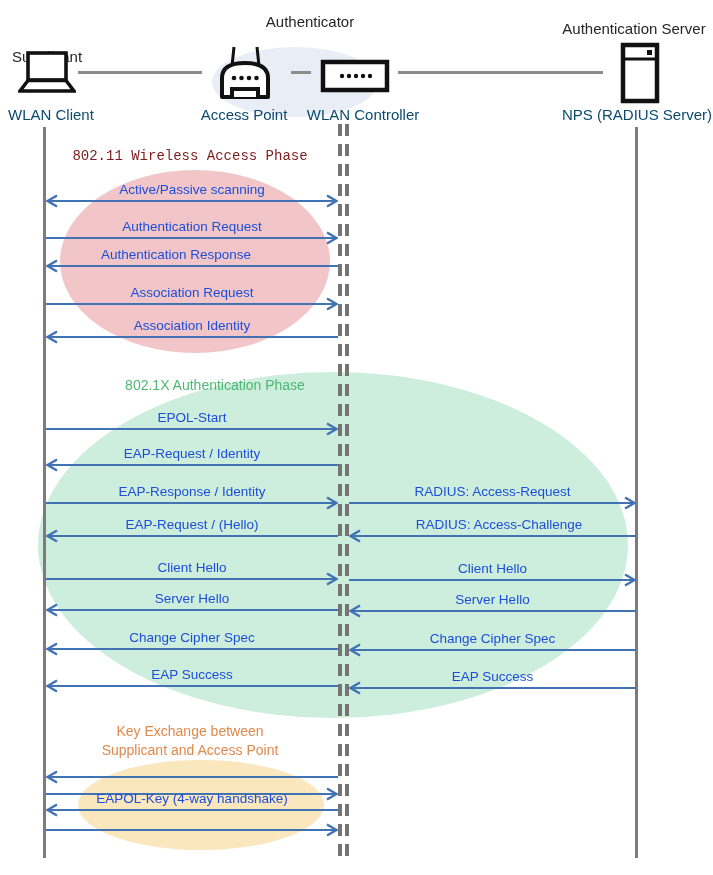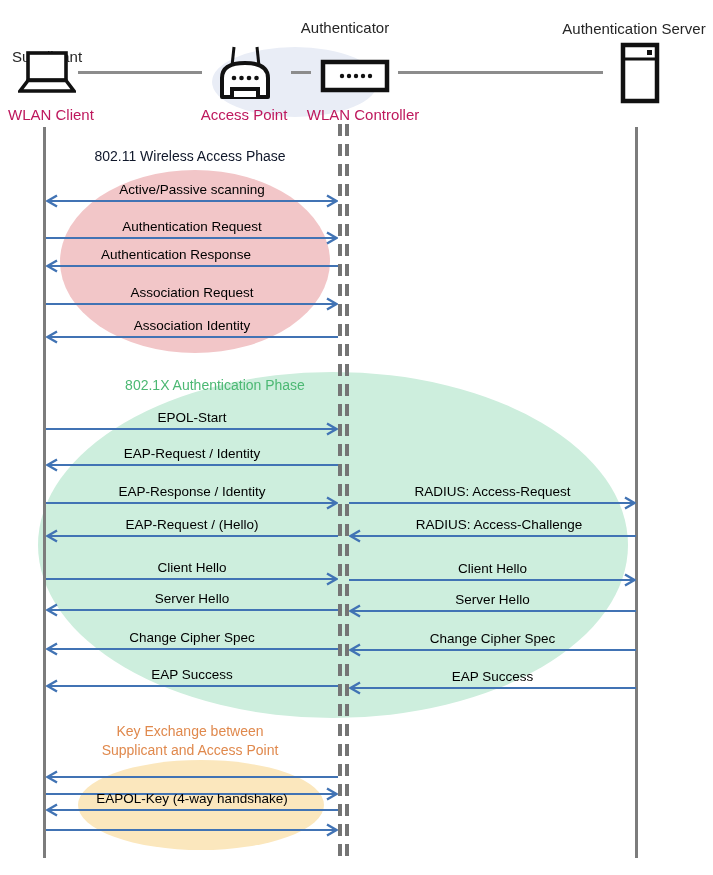--- a/index.html
+++ b/index.html
@@ -2,43 +2,43 @@
 <html><head>
 <meta charset="utf-8">
 <style>
   html,body{margin:0;padding:0;background:#ffffff;}
   #stage{
     position:relative;width:713px;height:875px;background:#ffffff;
     font-family:"Liberation Sans",sans-serif;overflow:hidden;
   }
   .abs{position:absolute;}
   .role-label{font-size:15px;color:#262626;white-space:nowrap;}
-  .dev-label{font-size:15px;color:#be185d;white-space:nowrap;}
+  .dev-label{font-size:15px;color:#0c4a6e;white-space:nowrap;}
   .centered{transform:translateX(-50%);}
   .hline{height:3px;background:#8c8c8c;}
   .lifeline{width:3px;background:#7c7c7c;}
   .dashline{
     width:4px;
     background:repeating-linear-gradient(180deg,#757575 0 12px,transparent 12px 20px);
   }
   .ellipse{border-radius:50%;}
   .phase-title{font-size:14px;white-space:nowrap;line-height:19px;}
   .msg-label{
-    font-size:13.5px;color:#000000;white-space:nowrap;height:16px;line-height:16px;
+    font-size:13.5px;color:#1d4ed8;white-space:nowrap;height:16px;line-height:16px;
   }
   .msg-arrow{position:absolute;}
   svg{display:block;}
 </style>
 </head>
 <body>
 
 <div id="stage">
 
   <div class="abs role-label" style="left:12px;top:12px;margin-top:36px;">Supplicant</div>
-  <div class="abs role-label centered" style="left:310px;top:19px;margin-left:35px;">Authenticator</div>
+  <div class="abs role-label centered" style="left:310px;top:13px;">Authenticator</div>
   <div class="abs role-label centered" style="left:634px;top:20px;">Authentication Server</div>
 
   <div class="abs ellipse" style="left: 212px; top: 47px; width: 166px; height: 70px; background: rgb(233, 237, 246);"></div>
 
   <div class="abs hline" style="left:78px;top:71px;width:124px;"></div>
   <div class="abs hline" style="left:291px;top:71px;width:20px;"></div>
   <div class="abs hline" style="left:398px;top:71px;width:205px;"></div>
 
   <svg class="abs" style="left:18px;top:51px;" width="58" height="42" viewBox="0 0 58 42">
     <rect x="10" y="2" width="38" height="27" fill="#ffffff" stroke="#111111" stroke-width="3.6"></rect>
@@ -67,31 +67,32 @@
 
   <svg class="abs" style="left:618px;top:41px;" width="44" height="64" viewBox="0 0 44 64">
     <rect x="5" y="4" width="34" height="56" fill="#ffffff" stroke="#111111" stroke-width="4.5"></rect>
     <line x1="5" y1="18" x2="39" y2="18" stroke="#111111" stroke-width="3"></line>
     <rect x="29" y="9" width="5" height="5" fill="#111111"></rect>
   </svg>
 
   <div class="abs dev-label" style="left:8px;top:106px;">WLAN Client</div>
   <div class="abs dev-label centered" style="left:244px;top:106px;">Access Point</div>
   <div class="abs dev-label centered" style="left:363px;top:106px;">WLAN Controller</div>
+  <div class="abs dev-label centered" style="left:637px;top:106px;">NPS (RADIUS Server)</div>
 
   <div class="abs ellipse" style="left: 60px; top: 170px; width: 270px; height: 183px; background: rgb(242, 198, 200);"></div>
   <div class="abs ellipse" style="left: 38px; top: 372px; width: 590px; height: 346px; background: rgb(205, 238, 221);"></div>
   <div class="abs ellipse" style="left: 78px; top: 760px; width: 246px; height: 90px; background: rgb(251, 231, 189);"></div>
 
   <div class="abs lifeline" style="left:43px;top:127px;height:731px;"></div>
   <div class="abs dashline" style="left:338px;top:124px;height:734px;"></div>
   <div class="abs dashline" style="left:345px;top:124px;height:734px;"></div>
   <div class="abs lifeline" style="left:635px;top:127px;height:731px;"></div>
 
-  <div class="abs phase-title centered" style="left: 190px; top: 147px; color: #0f172a;">802.11 Wireless Access Phase</div>
+  <div class="abs phase-title centered" style="left: 190px; top: 147px; color: #7f1d1d; font-family: Liberation Mono, monospace;">802.11 Wireless Access Phase</div>
   <div class="abs phase-title centered" style="left: 215px; top: 376px; color: rgb(76, 184, 115);">802.1X Authentication Phase</div>
   <div class="abs phase-title centered" style="left: 190px; top: 722px; color: rgb(224, 137, 77);">Key Exchange between</div>
   <div class="abs phase-title centered" style="left: 190px; top: 741px; color: rgb(224, 137, 77);">Supplicant and Access Point</div>
 
   <div id="messages">
       <svg width="292" height="14" class="msg-arrow" style="left: 46px; top: 194px;">
         <line x1="3" x2="289" y1="7" y2="7" stroke="#4173b4" stroke-width="2"></line>
         <polyline points="11,1.5 1.5,7 11,12.5" fill="none" stroke="#4173b4" stroke-width="2.4"></polyline>
         <polyline points="281,1.5 290.5,7 281,12.5" fill="none" stroke="#4173b4" stroke-width="2.4"></polyline>
       </svg>

